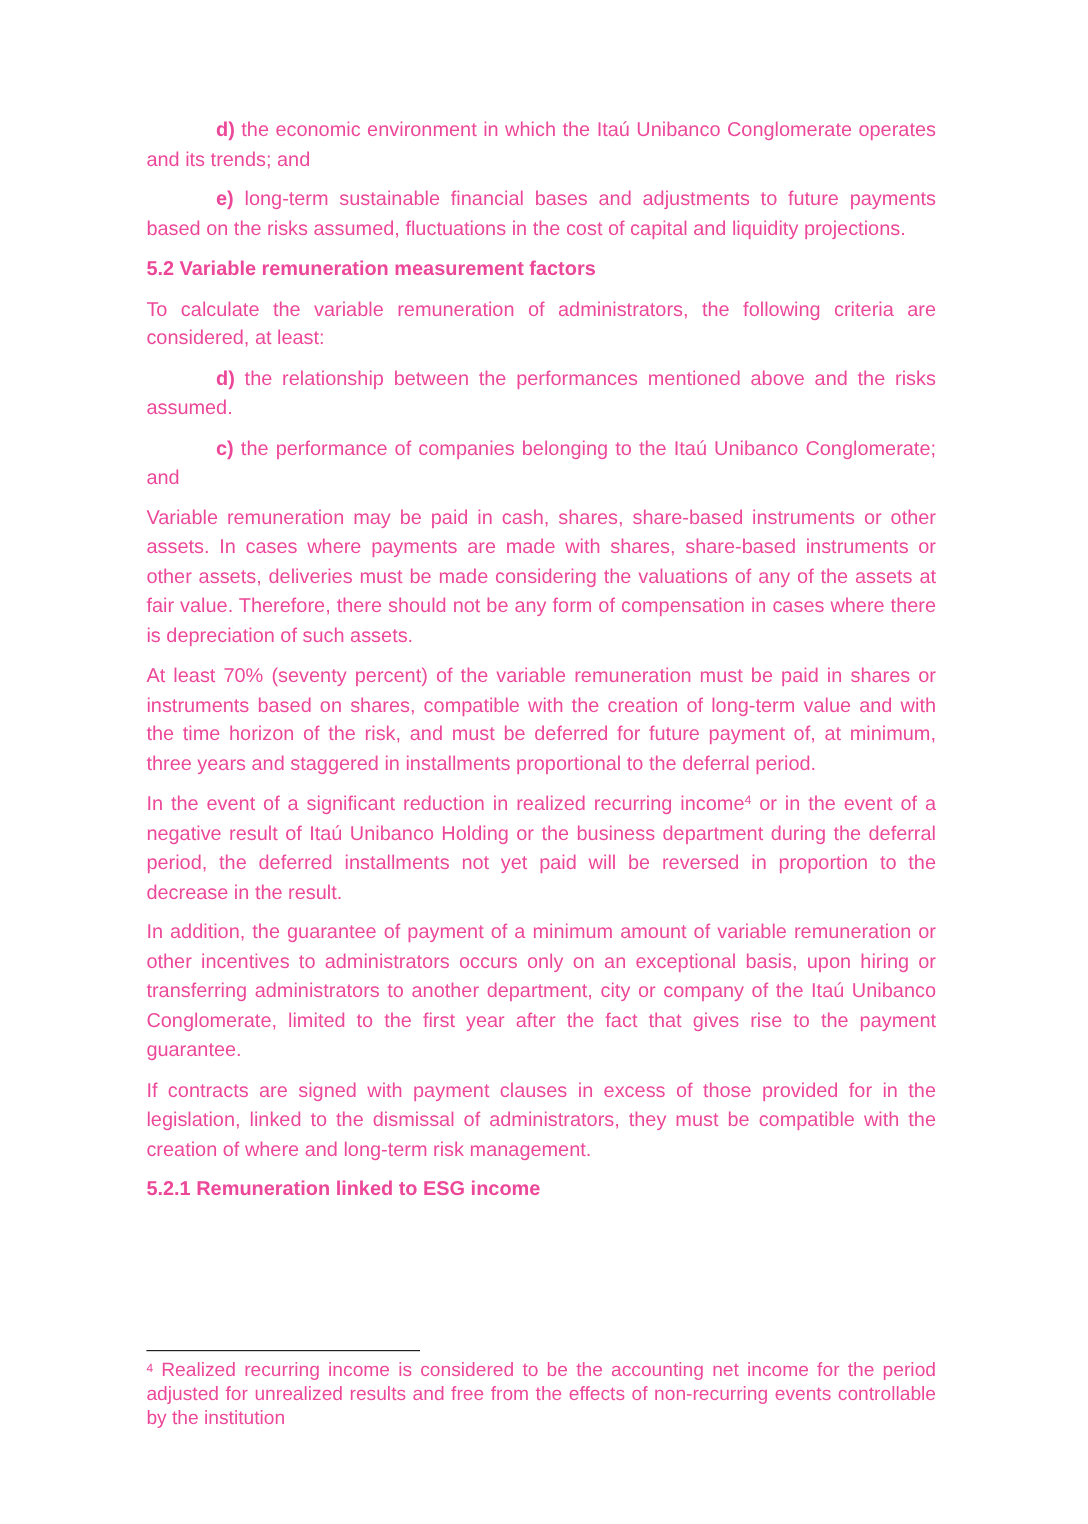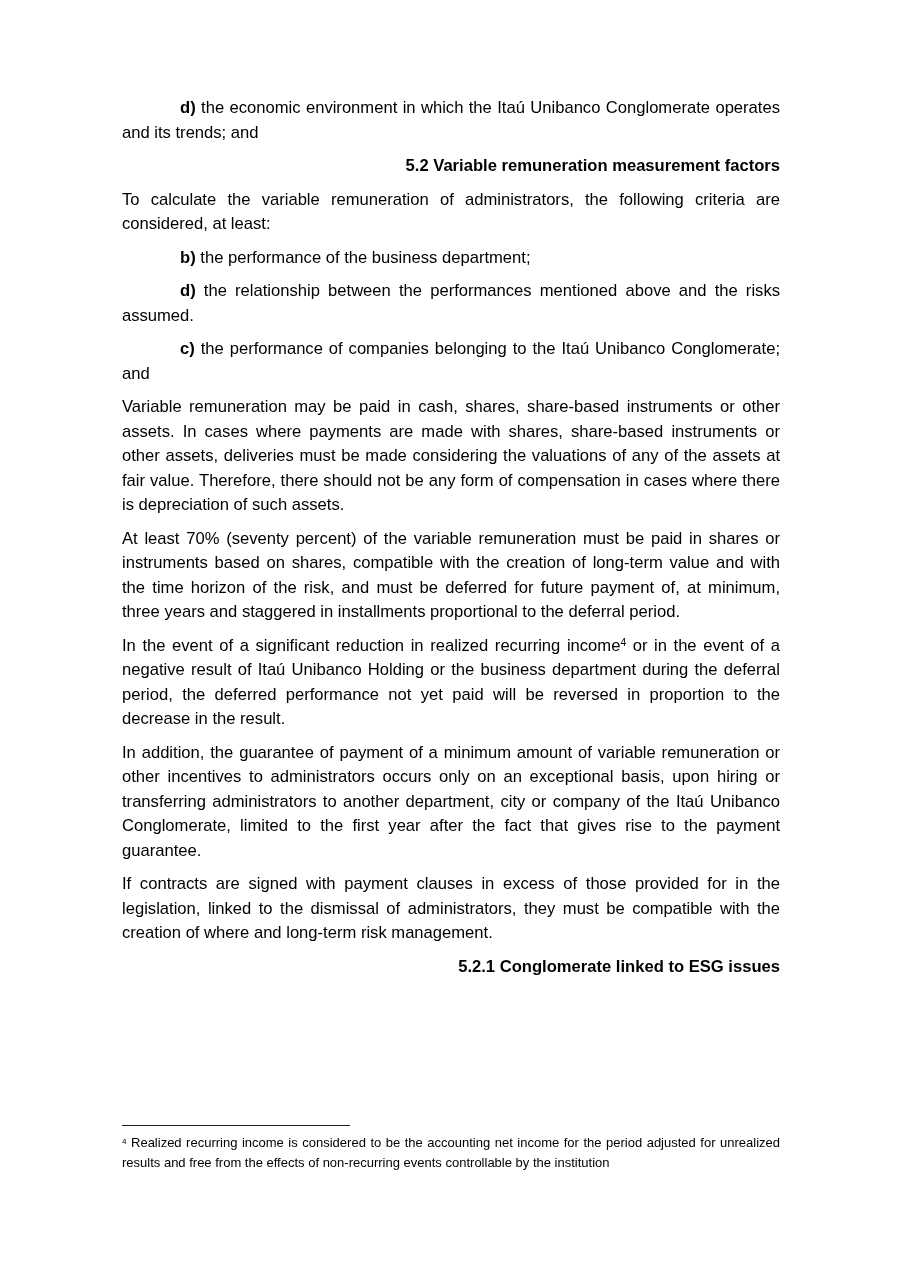--- a/index.html
+++ b/index.html
@@ -6,41 +6,41 @@
     margin: 0;
     padding: 0;
     background: #ffffff;
   }
   .page {
     position: relative;
     width: 907px;
     height: 1270px;
     background: #ffffff;
     font-family: "Liberation Sans", sans-serif;
-    color: #000000;
+    color: #ec4899;
     overflow: hidden;
   }
   .content {
     position: absolute;
     left: 122px;
     top: 96px;
     width: 658px;
   }
   .content p {
     margin: 0 0 9px 0;
     font-size: 16.6px;
     line-height: 24.5px;
     text-align: justify;
   }
   .content h2 {
     margin: 0 0 9px 0;
     font-size: 16.6px;
     line-height: 24.5px;
     font-weight: bold;
-    text-align: right;
+    text-align: left;
   }
   .indent {
     text-indent: 58px;
   }
   .item-label {
     font-weight: bold;
   }
   sup.fn-ref {
     font-size: 0.62em;
     line-height: 0;
@@ -55,60 +55,60 @@
     width: 658px;
   }
   .footnote-rule {
     width: 228px;
     height: 0;
     border-top: 1.5px solid #202020;
     margin: 0 0 7px 0;
   }
   .footnote-text {
     margin: 0;
-    font-size: 13px;
+    font-size: 16px;
     line-height: 20px;
     text-align: justify;
   }
   .footnote-text sup.fn-ref {
     top: -0.4em;
   }
 </style>
 </head>
 <body>
 
 <div class="page">
 
   <div class="content">
 
     <p class="indent"><b class="item-label">d)</b> <span>the economic environment in which the Itaú Unibanco Conglomerate operates and its trends; and</span></p>
 
+    <p class="indent"><b class="item-label">e)</b> <span>long-term sustainable financial bases and adjustments to future payments based on the risks assumed, fluctuations in the cost of capital and liquidity projections.</span></p>
 
     <h2>5.2 Variable remuneration measurement factors</h2>
 
     <p>To calculate the variable remuneration of administrators, the following criteria are considered, at least:</p>
 
 
-    <p class="indent"><b class="item-label">b)</b> <span>the performance of the business department;</span></p>
 
     <p class="indent"><b class="item-label">d)</b> <span>the relationship between the performances mentioned above and the risks assumed.</span></p>
 
     <p class="indent"><b class="item-label">c)</b> <span>the performance of companies belonging to the Itaú Unibanco Conglomerate; and</span></p>
 
     <p>Variable remuneration may be paid in cash, shares, share-based instruments or other assets. In cases where payments are made with shares, share-based instruments or other assets, deliveries must be made considering the valuations of any of the assets at fair value. Therefore, there should not be any form of compensation in cases where there is depreciation of such assets.</p>
 
     <p>At least 70% (seventy percent) of the variable remuneration must be paid in shares or instruments based on shares, compatible with the creation of long-term value and with the time horizon of the risk, and must be deferred for future payment of, at minimum, three years and staggered in installments proportional to the deferral period.</p>
 
-    <p><span>In the event of a significant reduction in realized recurring income</span><sup class="fn-ref">4</sup><span> or in the event of a negative result of Itaú Unibanco Holding or the business department during the deferral period, the deferred performance not yet paid will be reversed in proportion to the decrease in the result.</span></p>
+    <p><span>In the event of a significant reduction in realized recurring income</span><sup class="fn-ref">4</sup><span> or in the event of a negative result of Itaú Unibanco Holding or the business department during the deferral period, the deferred installments not yet paid will be reversed in proportion to the decrease in the result.</span></p>
 
     <p>In addition, the guarantee of payment of a minimum amount of variable remuneration or other incentives to administrators occurs only on an exceptional basis, upon hiring or transferring administrators to another department, city or company of the Itaú Unibanco Conglomerate, limited to the first year after the fact that gives rise to the payment guarantee.</p>
 
     <p>If contracts are signed with payment clauses in excess of those provided for in the legislation, linked to the dismissal of administrators, they must be compatible with the creation of where and long-term risk management.</p>
 
-    <h2>5.2.1 Conglomerate linked to ESG issues</h2>
+    <h2>5.2.1 Remuneration linked to ESG income</h2>
 
   </div>
 
   <div class="footnote">
     <div class="footnote-rule"></div>
     <p class="footnote-text"><sup class="fn-ref">4</sup> <span>Realized recurring income is considered to be the accounting net income for the period adjusted for unrealized results and free from the effects of non-recurring events controllable by the institution</span></p>
   </div>
 
 </div>
 

